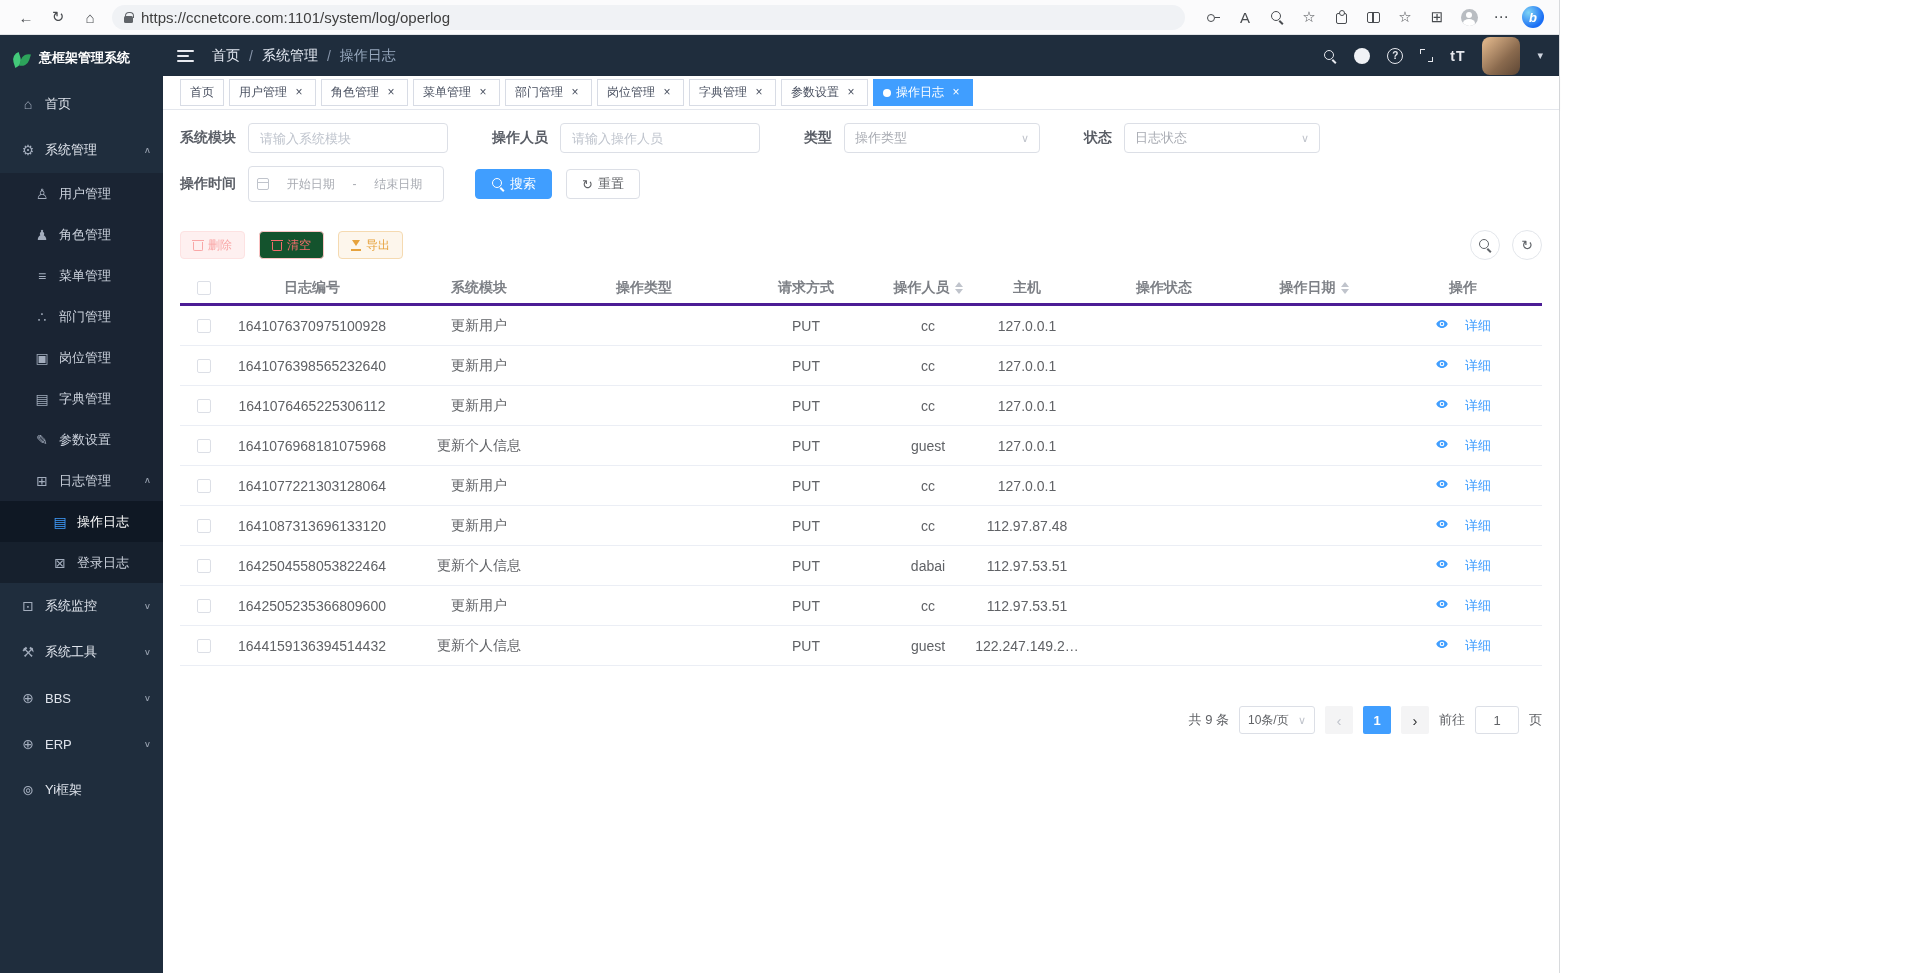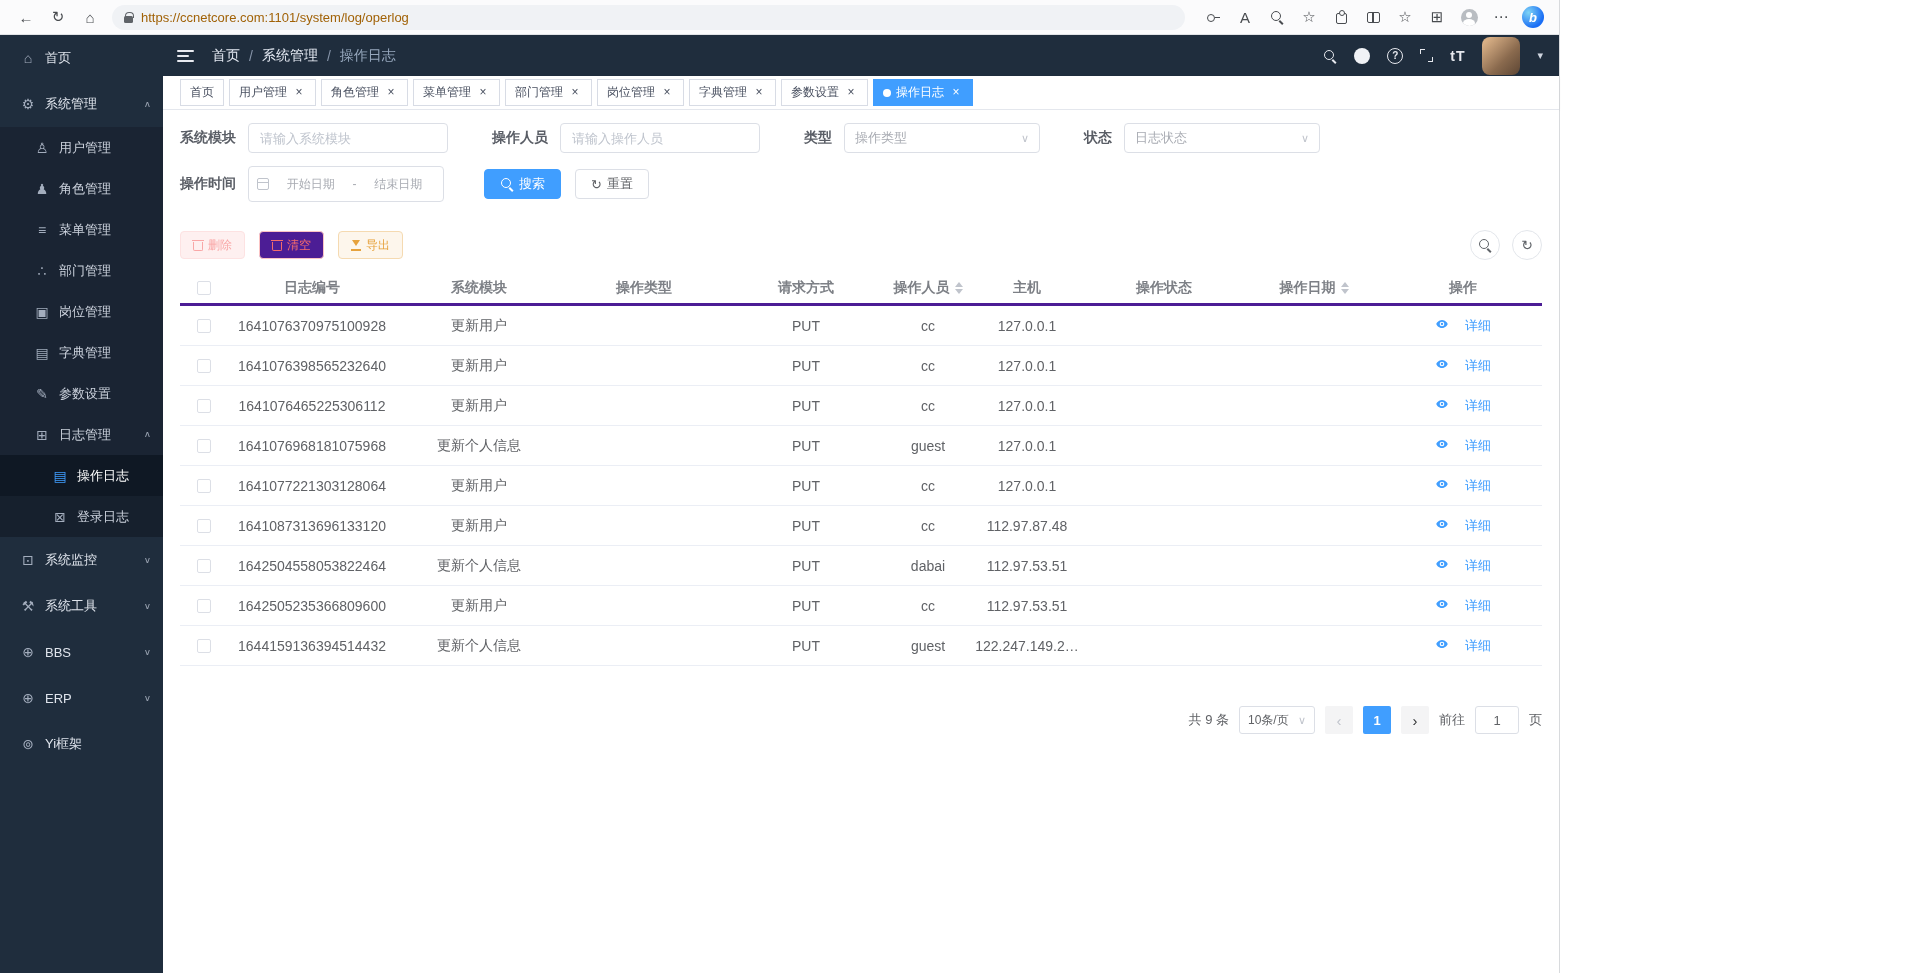--- a/index.html
+++ b/index.html
@@ -4,21 +4,21 @@
 <style>
   *{margin:0;padding:0;box-sizing:border-box}
   html,body{width:1920px;height:973px;background:#fff;overflow:hidden;
     font-family:"Liberation Sans","DejaVu Sans",sans-serif;}
   .window{width:1560px;height:973px;border-right:1px solid #d8dadd;display:flex;flex-direction:column;background:#fff}
 
   
   .chrome{height:35px;background:#fbfbfc;border-bottom:1px solid #e1e3e6;display:flex;align-items:center;padding:0 10px;flex-shrink:0}
   .ch-icon{width:32px;height:28px;display:flex;align-items:center;justify-content:center;color:#494c50;font-size:15px;border-radius:4px;cursor:pointer;flex-shrink:0}
   .addressbar{flex:1;height:25px;background:#f0f2f5;border-radius:13px;margin:0 12px 0 6px;display:flex;align-items:center;padding:0 12px;gap:8px;cursor:text;min-width:0}
-  .url{font-size:13px;color:#a16207;white-space:nowrap;overflow:hidden}
+  .url{font-size:15px;color:#404040;white-space:nowrap;overflow:hidden}
   .lock{position:relative;width:9px;height:7px;border-radius:1.5px;background:#5f6368;margin-top:4px;flex-shrink:0}
   .lock::before{content:"";position:absolute;left:1px;top:-4px;width:7px;height:5px;border:1.5px solid #5f6368;border-bottom:none;border-radius:4px 4px 0 0}
   .keyic{position:relative;width:14px;height:14px;display:inline-block}
   .keyic::before{content:"";position:absolute;left:1px;top:4px;width:6px;height:6px;border:1.5px solid #494c50;border-radius:50%}
   .keyic::after{content:"";position:absolute;left:8.5px;top:6.5px;width:5px;height:1.5px;background:#494c50}
   .mag{position:relative;width:14px;height:14px;display:inline-block}
   .mag::before{content:"";position:absolute;left:1px;top:1px;width:8px;height:8px;border:1.5px solid currentColor;border-radius:50%}
   .mag::after{content:"";position:absolute;left:10px;top:10px;width:5px;height:1.5px;background:currentColor;transform:rotate(45deg);transform-origin:0 0}
   .puzzle{position:relative;width:11px;height:11px;border:1.5px solid #494c50;border-radius:2px;margin-top:3px;display:inline-block}
   .puzzle::before{content:"";position:absolute;top:-4px;left:2.5px;width:4px;height:4px;border:1.5px solid #494c50;border-radius:50%;background:#fbfbfc}
@@ -84,25 +84,25 @@
   .f-input{width:200px;height:30px;border:1px solid #dcdfe6;border-radius:4px;padding:0 11px;font-size:13px;color:#606266;background:#fff;outline:none}
   .f-input::placeholder{color:#bfc4cd}
   .f-select{width:196px;height:30px;border:1px solid #dcdfe6;border-radius:4px;display:flex;align-items:center;justify-content:space-between;padding:0 10px;font-size:13px;color:#a8abb2;background:#fff;cursor:pointer}
   .sel-caret{color:#c0c4cc;font-size:11px}
   .date-range{width:196px;height:30px;border:1px solid #dcdfe6;border-radius:4px;display:flex;align-items:center;padding:17px 8px;gap:5px;font-size:12px;color:#a8abb2;background:#fff;cursor:pointer}
   .date-range .ph{flex:1;text-align:center;white-space:nowrap}
   .cal{width:12px;height:12px;border:1px solid #c0c4cc;border-radius:2px;position:relative;flex-shrink:0}
   .cal::before{content:"";position:absolute;top:2.5px;left:0;right:0;height:1px;background:#c0c4cc}
 
   .btn{display:inline-flex;align-items:center;gap:5px;border-radius:4px;cursor:pointer;font-size:13px;border:1px solid transparent;white-space:nowrap}
-  .btn-primary{background:#409eff;border-color:#409eff;color:#fff;height:30px;padding:0 15px;margin-left:40px}
+  .btn-primary{background:#409eff;border-color:#409eff;color:#fff;height:30px;padding:0 15px;margin-left:31px}
   .btn-plain{background:#fff;border-color:#dcdfe6;color:#606266;height:30px;padding:0 15px;margin-left:14px}
   .btn-sm{height:28px;padding:0 12px;font-size:12px}
   .btn-danger-disabled{background:#fef0f0;border-color:#fde2e2;color:#f9a7a7;cursor:not-allowed}
-  .btn-danger-plain{background:#4c1d95;border-color:#fbc4c4;color:#f56c6c}
+  .btn-danger-plain{background:#14532d;border-color:#fbc4c4;color:#f56c6c}
   .btn-warning-plain{background:#fdf6ec;border-color:#f5dab1;color:#e6a23c}
   .trash{position:relative;width:10px;height:11px;display:inline-block}
   .trash::before{content:"";position:absolute;top:2.5px;left:0;right:0;bottom:0;border:1px solid currentColor;border-top:none;border-radius:0 0 2px 2px}
   .trash::after{content:"";position:absolute;top:0;left:-1px;right:-1px;height:1.5px;background:currentColor}
   .dl{position:relative;width:10px;height:11px;display:inline-block}
   .dl::before{content:"";position:absolute;left:50%;top:0;transform:translateX(-50%);border:4px solid transparent;border-top:6px solid currentColor}
   .dl::after{content:"";position:absolute;left:0;right:0;bottom:0;height:1.5px;background:currentColor}
 
   .tool-row{display:flex;align-items:center;margin:28px 0 12px;gap:14px}
   .tool-right{margin-left:auto;display:flex;gap:12px}
@@ -166,20 +166,24 @@
       </span>
     <span class="ch-icon">⋯</span>
     <span class="ch-icon">
         <i class="copilot">b</i>
       </span>
   </div>
 
   <div class="app">
 
     <aside class="sidebar">
+      <div class="logo-row">
+        <i class="leaf"></i>
+        <span class="logo-title">意框架管理系统</span>
+      </div>
       <div class="side-item top">
         <span class="s-icon">⌂</span>
         <span>首页</span>
       </div>
       <div class="side-item top">
         <span class="s-icon">⚙</span>
         <span>系统管理</span>
         <span class="s-arrow">∧</span>
       </div>
       <div class="side-item sub">

